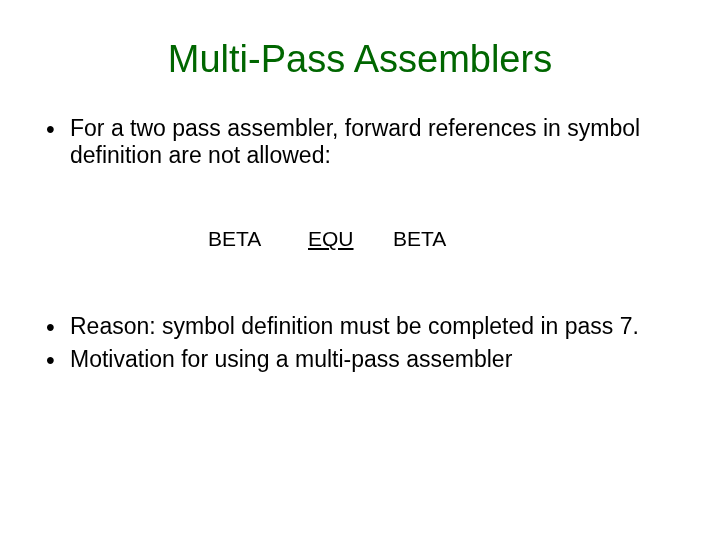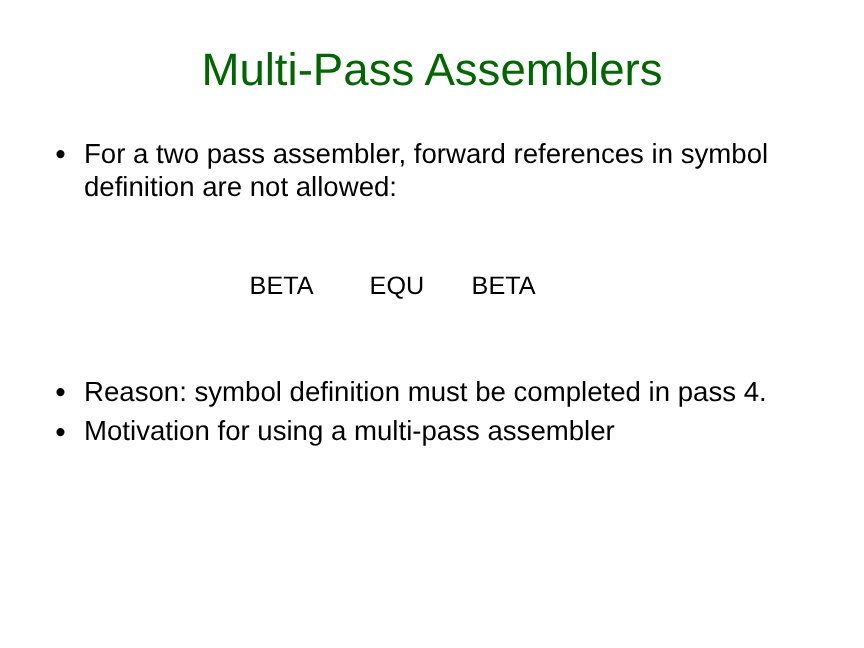--- a/index.html
+++ b/index.html
@@ -45,39 +45,39 @@
     color: #000;
   }
   .code-block {
     margin: 4px 0 10px 168px;
     font-size: 21px;
     line-height: 1.22;
     white-space: pre;
     font-family: Arial, Helvetica, sans-serif;
   }
   .code-line .c1 { display: inline-block; width: 100px; }
-  .code-line .c2 { display: inline-block; width: 85px; }
+  .code-line .c2 { display: inline-block; width: 85px; text-decoration: underline; }
   .code-line .c3 { display: inline-block; }
 </style>
 </head>
 <body>
 
 <div class="slide">
 
   <h1 class="title">Multi-Pass Assemblers</h1>
 
   <ul class="top">
     <li>For a two pass assembler, forward references in symbol definition are not allowed:</li>
   </ul>
 
   <div class="code-block">
     <div class="code-line"><span class="c1">BETA</span><span class="c2">EQU</span><span class="c3">BETA</span></div>
   </div>
 
   <ul class="top">
-    <li>Reason: symbol definition must be completed in pass 4.</li>
+    <li>Reason: symbol definition must be completed in pass 7.</li>
     <li>
       <span>Motivation for using a multi-pass assembler</span>
       
     </li>
   </ul>
 
 </div>
 
 </body></html>

